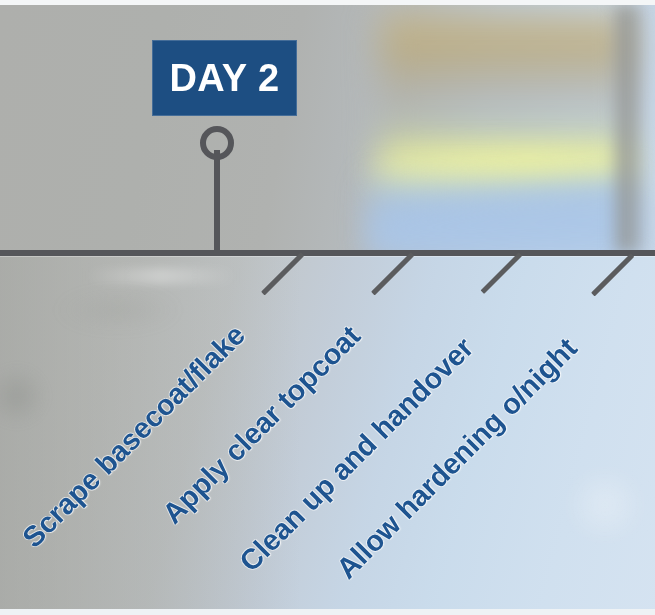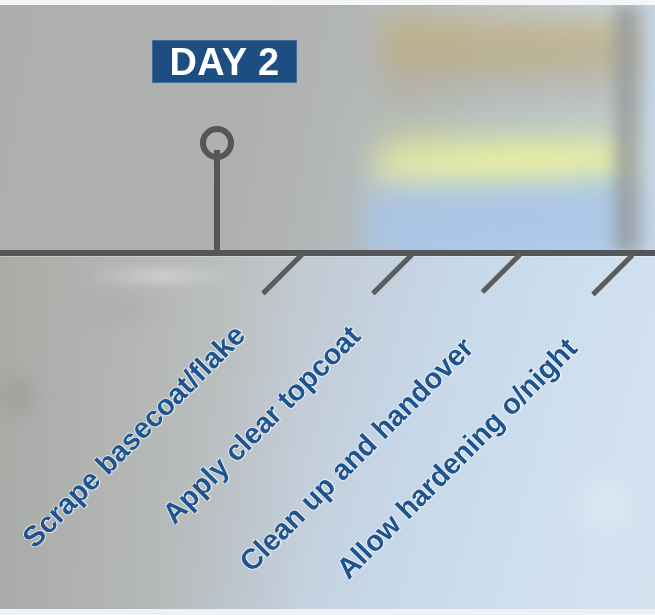--- a/index.html
+++ b/index.html
@@ -186,21 +186,21 @@
     box-sizing: border-box;
     background: transparent;
   }
 
   
   .day-badge {
     position: absolute;
     left: 152px;
     top: 40px;
     width: 145px;
-    height: 43px;
+    height: 76px;
     background: #1d4e82;
     display: flex;
     align-items: center;
     justify-content: center;
     box-shadow: 0 0 0 1px rgba(255,255,255,.18) inset;
   }
   .day-badge-label {
     color: #ffffff;
     font-family: "Liberation Sans", sans-serif;
     font-weight: bold;

